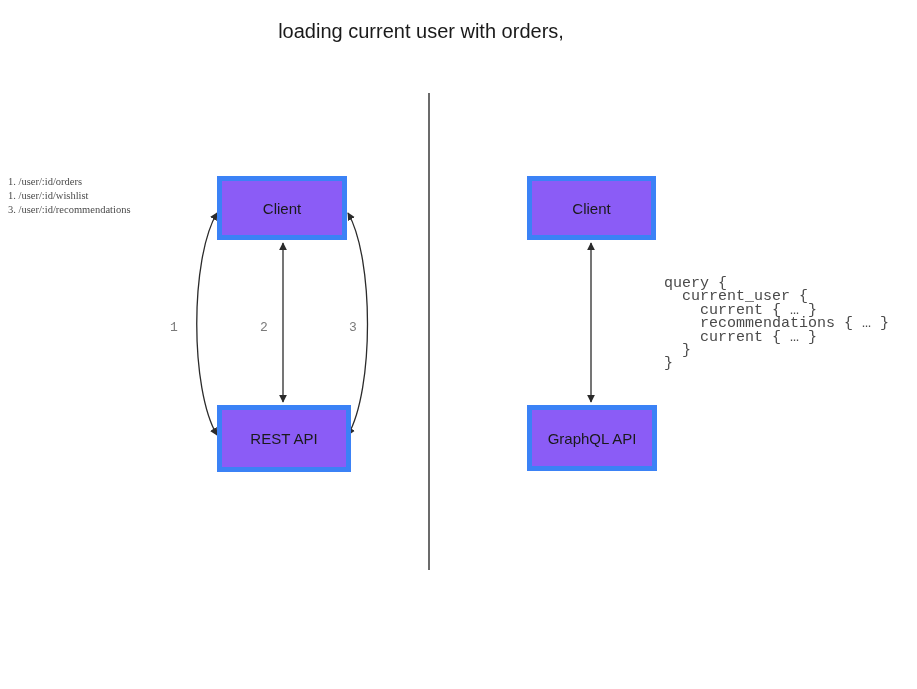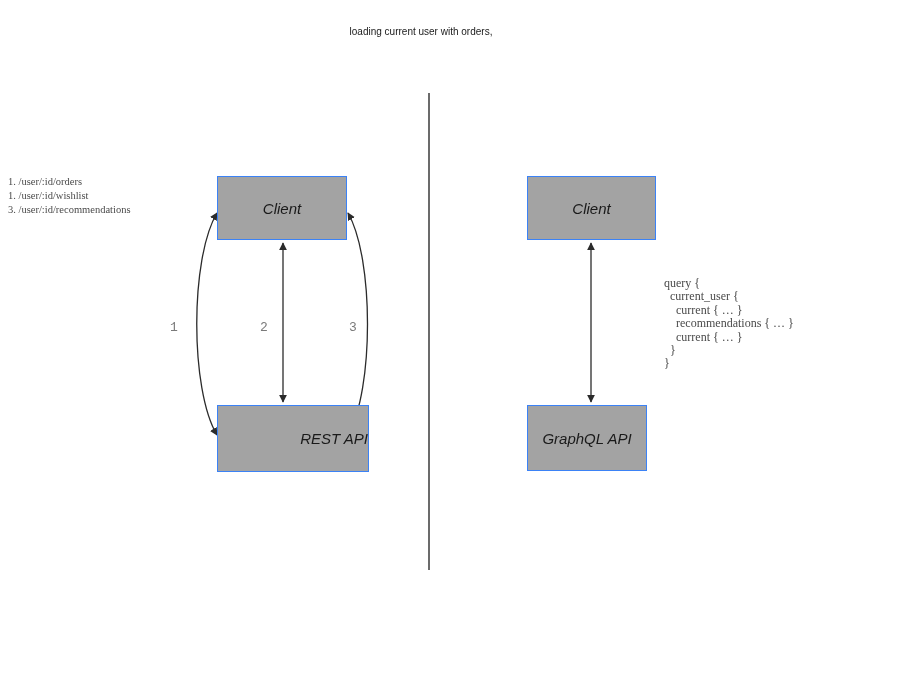--- a/index.html
+++ b/index.html
@@ -11,70 +11,69 @@
     background: #ffffff;
     overflow: hidden;
     font-family: "Liberation Sans", sans-serif;
   }
   .title {
     position: absolute;
     left: 421px;
     top: 22px;
     transform: translateX(-50%);
     text-align: left;
-    font-size: 10px;
+    font-size: 20px;
     line-height: 19px;
     color: #1a1a1a;
     white-space: nowrap;
   }
   .divider {
     position: absolute;
     left: 428px;
     top: 93px;
     width: 2px;
     height: 477px;
     background: #6b6b6b;
   }
   .arrows {
     position: absolute;
     left: 0;
     top: 0;
     pointer-events: none;
   }
   .node-box {
     position: absolute;
-    background: #a3a3a3;
-    border: 1px solid #3b82f6;
+    background: #8b5cf6;
+    border: 5px solid #3b82f6;
     display: flex;
     align-items: center;
     justify-content: center;
     font-size: 15px;
     color: #1a1a1a;
-    font-style: italic;
   }
   .box-rest-client   { left: 217px; top: 176px; width: 130px; height: 64px; }
-  .box-rest-api      { left: 217px; top: 405px; width: 152px; height: 67px; justify-content: flex-end; }
+  .box-rest-api      { left: 217px; top: 405px; width: 134px; height: 67px; }
   .box-gql-client    { left: 527px; top: 176px; width: 129px; height: 64px; }
-  .box-gql-api       { left: 527px; top: 405px; width: 120px; height: 66px; }
+  .box-gql-api       { left: 527px; top: 405px; width: 130px; height: 66px; }
   .endpoints {
     position: absolute;
     left: 8px;
     top: 175px;
     font-family: Liberation Serif, serif;
     font-size: 10.5px;
     line-height: 14px;
     color: #4a4a4a;
   }
   .endpoints div, .query-block div { white-space: pre; }
   .query-block {
     position: absolute;
     left: 664px;
     top: 277px;
-    font-family: Liberation Serif, serif;
-    font-size: 12px;
+    font-family: Liberation Mono, monospace;
+    font-size: 15px;
     line-height: 13.4px;
     color: #4a4a4a;
   }
   .arrow-label {
     position: absolute;
     transform: translate(-50%, -50%);
     font-family: "Liberation Mono", monospace;
     font-size: 13px;
     color: #7a7a7a;
   }

